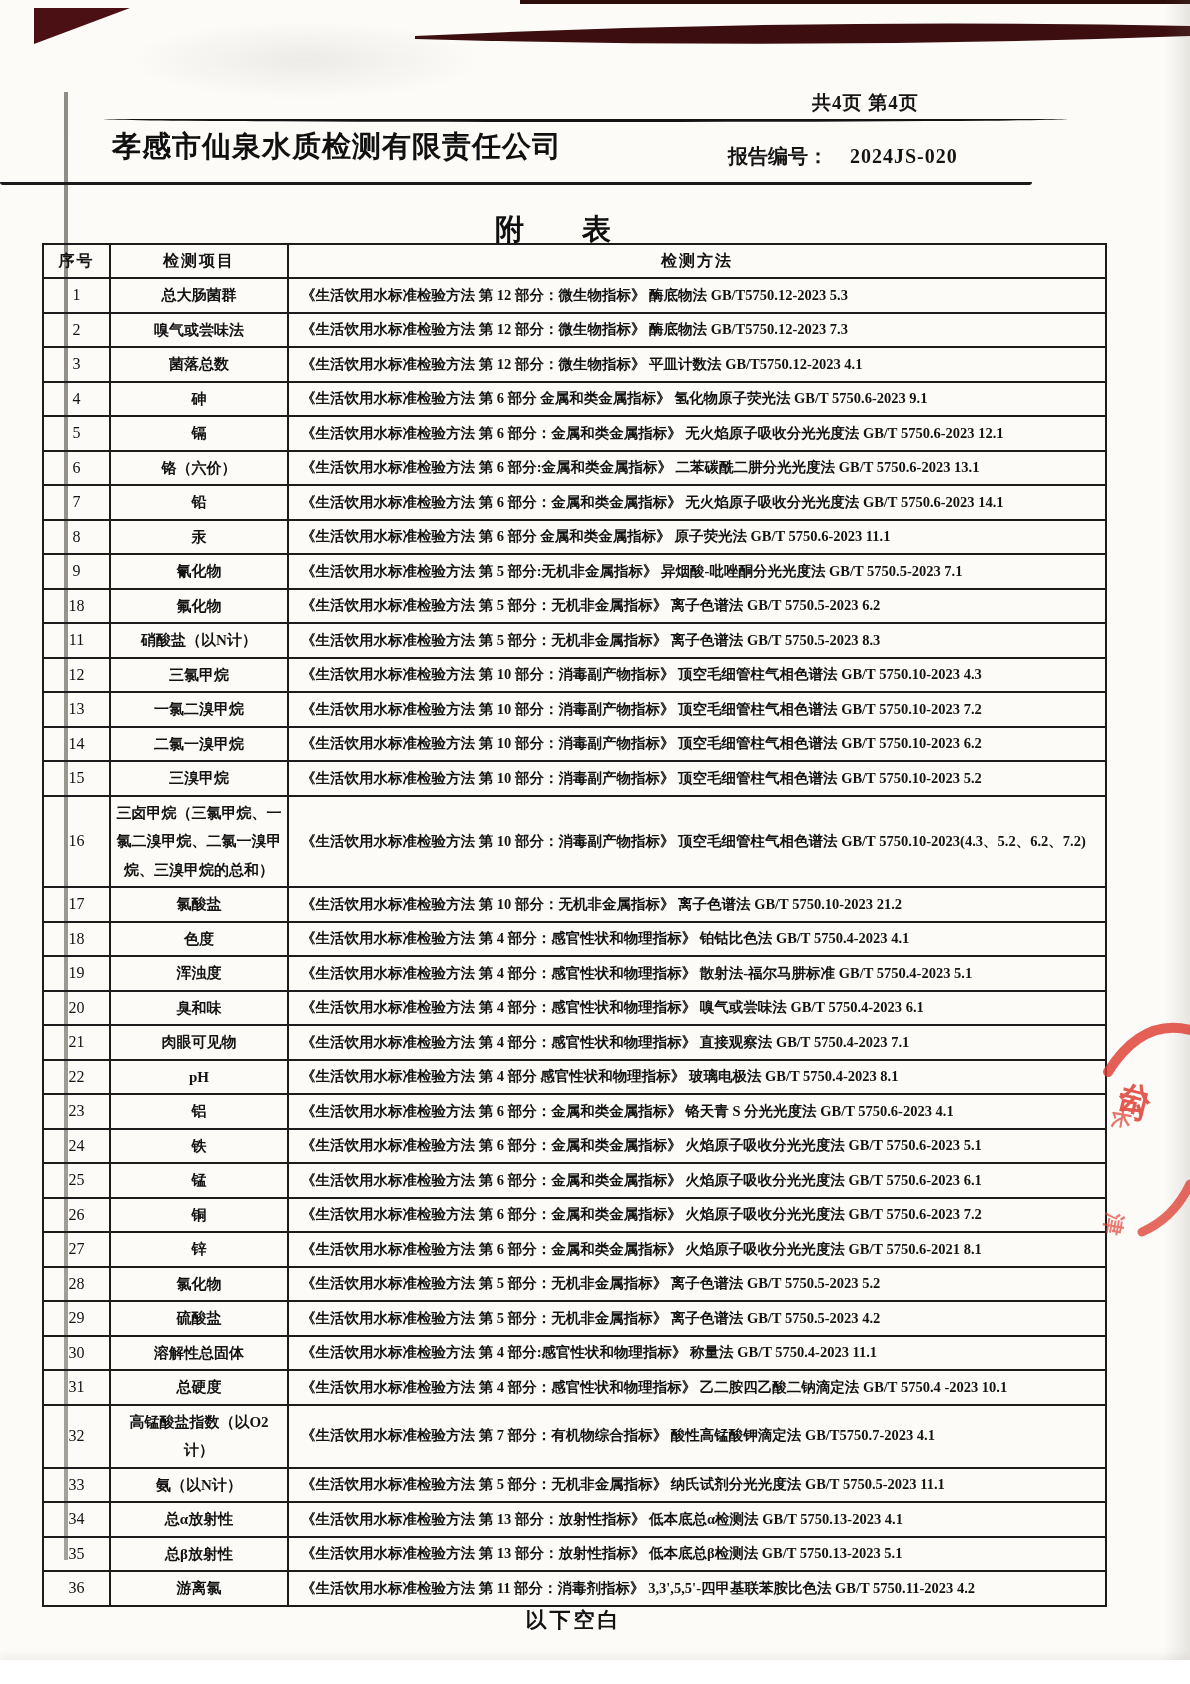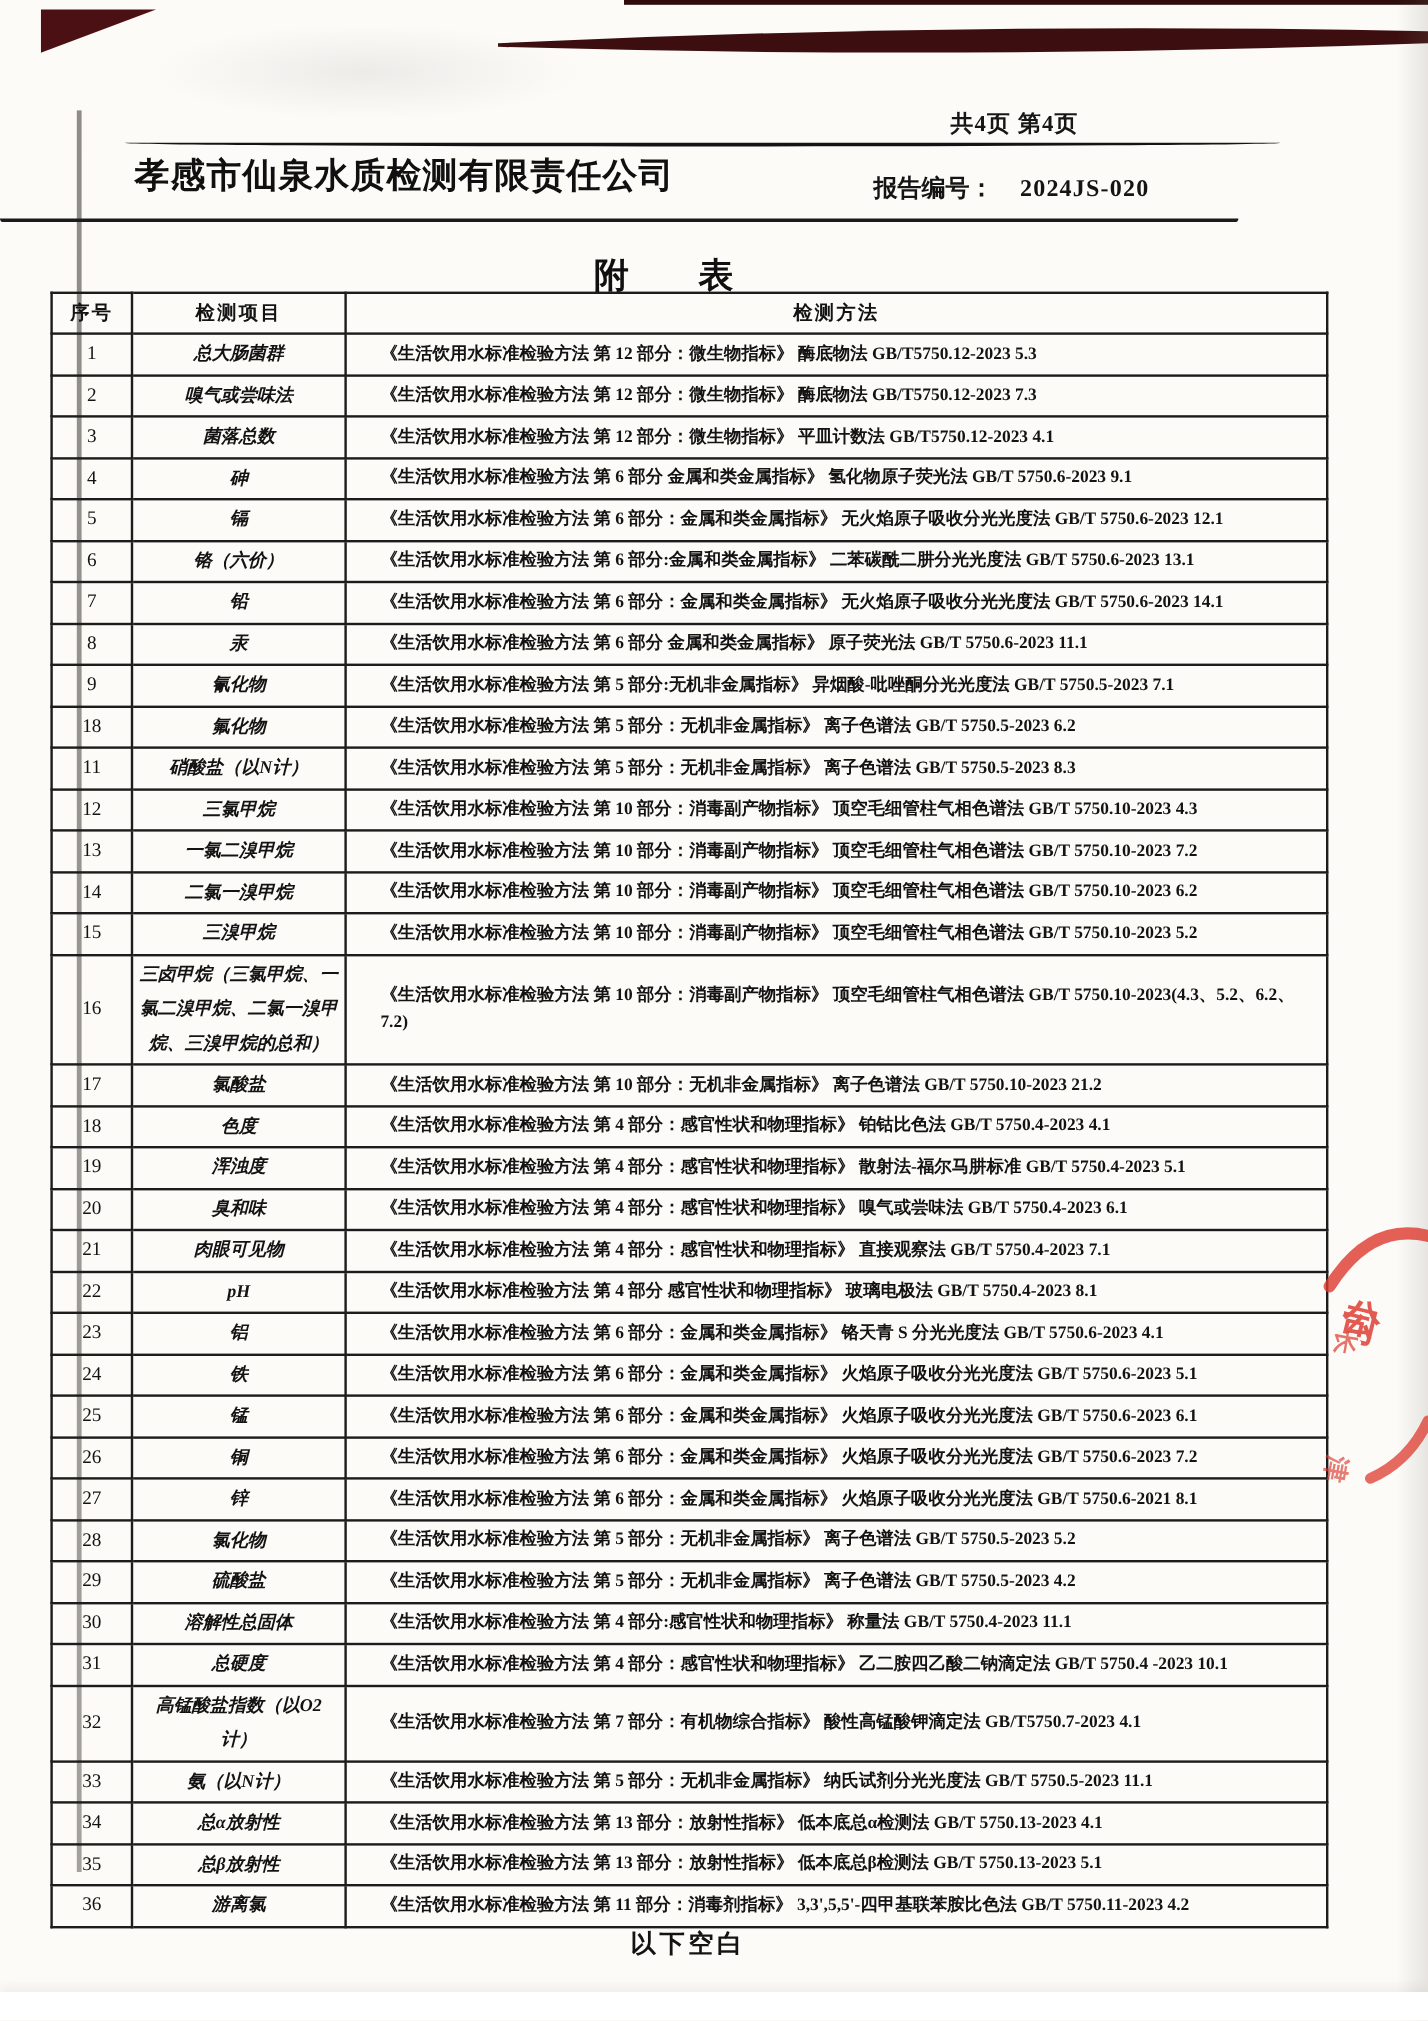--- a/index.html
+++ b/index.html
@@ -13,43 +13,43 @@
   .left-edge-line { position:absolute; left:64px; top:92px; width:4px; height:1468px;
                     background:linear-gradient(to bottom,#8f8c86,#a5a29b); }
   .smudge { position:absolute; left:125px; top:20px; width:360px; height:80px;
             background:radial-gradient(ellipse at center, rgba(140,140,138,0.14), transparent 70%); }
   .right-shade { position:absolute; right:0; top:0; width:26px; height:100%;
                  background:linear-gradient(to left, rgba(120,112,100,0.16), transparent); }
   .bottom-edge { position:absolute; bottom:0; left:0; right:0; height:24px; background:#ffffff;
                  box-shadow:0 -5px 9px rgba(0,0,0,0.05); }
 
   
-  .pages-label { position:absolute; top:90px; left:792px; font-size:19px; font-weight:bold;
+  .pages-label { position:absolute; top:90px; left:812px; font-size:19px; font-weight:bold;
                  color:#161616; letter-spacing:1px; }
   .rule-1 { position:absolute; top:119px; left:104px; width:963px; height:3px; background:#141414;
             border-radius:0 0 100% 100%/0 0 6px 6px; }
   .company-name { position:absolute; top:127px; left:112px; font-size:29px; font-weight:bold;
                   color:#101010; letter-spacing:1px; }
   .report-no { position:absolute; top:143px; left:728px; font-size:20px; font-weight:bold; color:#141414; }
   .report-no .val { margin-left:22px; letter-spacing:1px; }
   .rule-2 { position:absolute; top:182px; left:0; width:1032px; height:3px; background:#1b1b1b;
             border-radius:0 0 8px 8px; }
   .doc-title { position:absolute; top:210px; left:0; width:1106px; text-align:center;
                font-size:29px; font-weight:bold; color:#101010; }
 
   
   .tbl-wrap { position:absolute; top:243px; left:42px; width:1063px; }
   table { width:100%; border-collapse:collapse; table-layout:fixed; }
   col.c-no { width:67px; } col.c-item { width:178px; } col.c-method { width:818px; }
   th, td { border:2px solid #1c1c1c; color:#131313; vertical-align:middle; }
   th { height:34px; font-size:16px; font-weight:bold; text-align:center; letter-spacing:2px; }
   td { height:33px; padding:2px 4px; }
   td.col-no { text-align:center; font-size:16px; font-weight:500; }
-  td.col-item { text-align:center; font-size:15px; font-weight:bold; line-height:1.9;font-style:italic; }
-  td.col-method { font-size:14.5px; font-weight:bold; padding-left:28px; line-height:1.6; }
+  td.col-item { text-align:center; font-size:15px; font-weight:bold; line-height:1.9; }
+  td.col-method { font-size:14.5px; font-weight:bold; padding-left:12px; line-height:1.6; }
 
   
   .footer-note { position:absolute; top:1606px; left:42px; width:1063px; text-align:center;
                  font-size:21px; font-weight:bold; letter-spacing:3px; color:#131313; }
 
   
   .stamp { position:absolute; left:1090px; top:980px; width:100px; height:280px; pointer-events:none; }
   .stamp svg { position:absolute; left:0; top:0; }
   .stamp-text { position:absolute; left:32px; top:78px; writing-mode:vertical-rl;
                 transform:rotate(14deg); font-size:32px; font-weight:bold; color:#dd392e;

